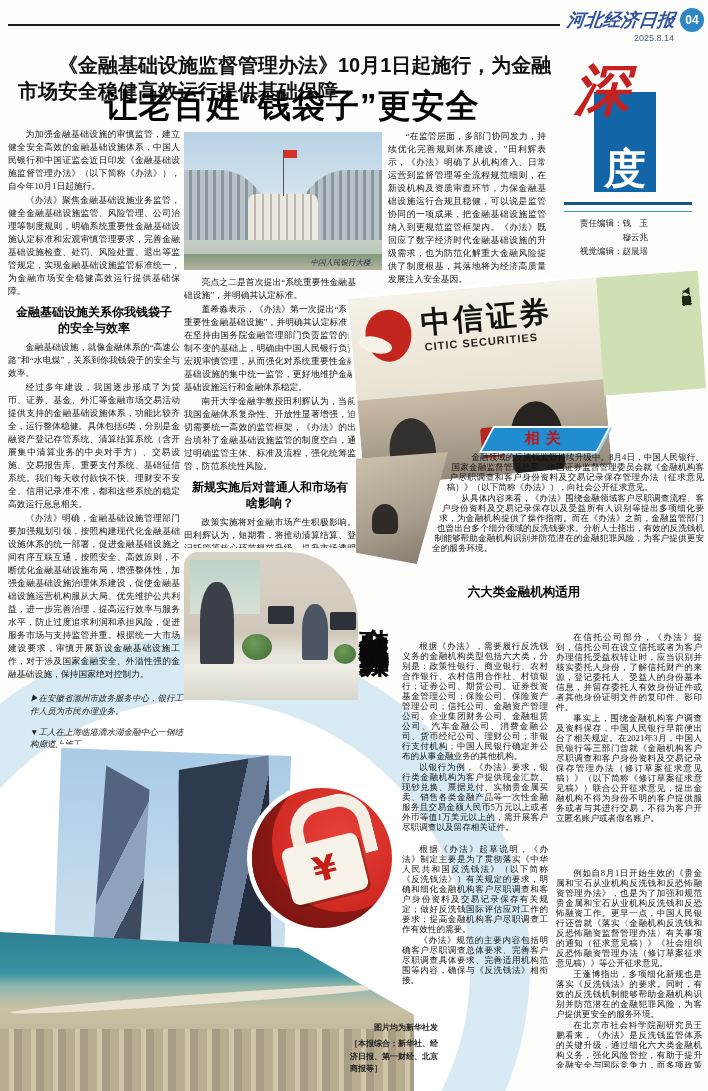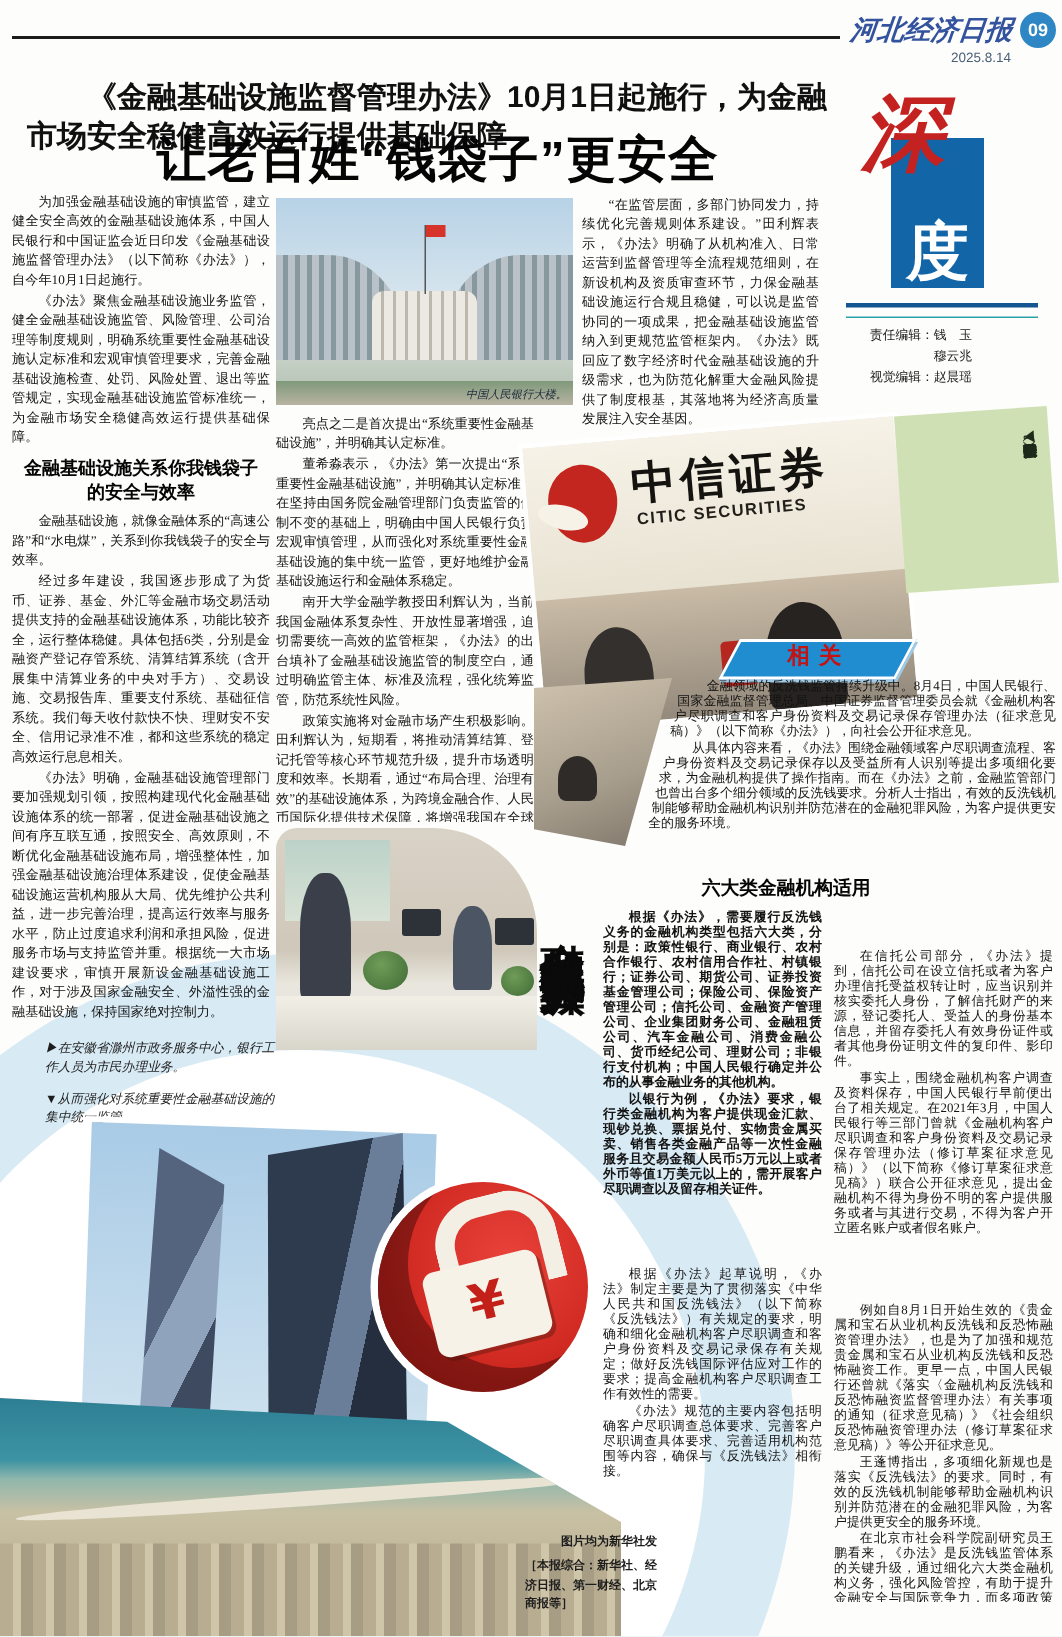--- a/index.html
+++ b/index.html
@@ -82,21 +82,21 @@
   .rel-banner{left:486px;top:426px;width:114px;height:23px;background:#1f8dd0;transform:skewX(-28deg);border:2px solid #fff;box-shadow:2px 2px 0 #9fc9e4;z-index:2;}
   .rel-banner span{display:block;transform:skewX(28deg);text-align:center;font-weight:900;font-size:15px;letter-spacing:6px;color:#c31313;line-height:20px;}
   .rel-intro{left:356px;top:452px;width:348px;z-index:2;}
   .rel-intro p,.relcol p{font-family:"Liberation Serif",serif;font-size:8.6px;line-height:10px;text-align:justify;text-indent:2em;margin:0 0 1px 0;color:#131313;}
   .photo-wedge{float:left;width:92px;height:112px;margin:0 6px 2px 0;background:linear-gradient(160deg,#cfc3ae 0%,#a79d8c 60%,#7e766a 100%);clip-path:polygon(0 6%,100% 0,66% 100%,0 90%);shape-outside:polygon(0 6%,100% 0,72% 100%,0 90%);}
   .wd-head{position:relative;top:52px;left:16px;width:26px;height:30px;background:#2e2b28;border-radius:50% 50% 20% 20%;}
   .rel-sub{position:absolute;text-align:center;font-weight:900;font-size:12.5px;color:#050505;z-index:2;}
   .sub1{left:398px;top:584px;width:252px;}
   .sub2{left:398px;top:846px;width:252px;}
   .vertical-title{left:338px;top:604px;width:56px;height:352px;writing-mode:vertical-rl;font-size:30px;font-weight:900;letter-spacing:2px;color:#0a0a0a;z-index:2;}
-  .colA{left:402px;top:606px;width:146px;height:234px;overflow:hidden;z-index:2;font-weight:bold;}
+  .colA{left:402px;top:641px;width:146px;height:234px;overflow:hidden;z-index:2;}
   .colB{left:556px;top:632px;width:146px;height:234px;overflow:hidden;z-index:2;}
   .colC{left:402px;top:844px;width:146px;height:146px;overflow:hidden;z-index:2;}
   .colD{left:556px;top:868px;width:146px;height:200px;overflow:hidden;z-index:2;}
   .credits-block{left:350px;top:1022px;width:88px;font-family:"Liberation Serif",serif;font-weight:bold;font-size:8px;line-height:1.55;color:#1d1d1d;z-index:2;}
   .credits-block .pc{text-align:right;margin-bottom:4px;}
 
   
   .swoosh1{left:-130px;top:636px;width:660px;height:660px;border-radius:50%;background:#d8eaf4;z-index:0;}
   .swoosh2{left:-70px;top:700px;width:540px;height:540px;border-radius:50%;background:#ffffff;z-index:0;}
   .photo-towers{left:56px;top:752px;width:230px;height:296px;transform:rotate(2deg);background:linear-gradient(180deg,#a9cbe6 0%,#cfe2ef 70%,#e3ecf2 100%);z-index:1;box-shadow:0 0 0 4px #fff;}
@@ -117,21 +117,21 @@
 
 <div class="page">
 
   <div class="abs swoosh1"></div>
   <div class="abs swoosh2"></div>
 
   <div class="abs top-rule"></div>
   <div class="abs masthead">
     <div class="mh-row">
       <span class="mh-name">河北经济日报</span>
-      <span class="mh-circle">09</span>
+      <span class="mh-circle">04</span>
     </div>
     <div class="mh-date">2025.8.14</div>
   </div>
 
   <div class="abs kicker">《金融基础设施监督管理办法》10月1日起施行，为金融市场安全稳健高效运行提供基础保障</div>
   <div class="abs main-title">让老百姓“钱袋子”更安全</div>
 
   <div class="abs depth-badge">
     <div class="depth-shen">深</div>
     <div class="depth-du">度</div>
@@ -161,20 +161,21 @@
     <div class="pb-flagpole"></div>
     <div class="pb-flag"></div>
     <div class="pb-ground"></div>
     <div class="pb-caption">中国人民银行大楼。</div>
   </div>
 
   <div class="abs bodycol col2">
     <p>亮点之二是首次提出“系统重要性金融基础设施”，并明确其认定标准。</p>
     <p>董希淼表示，《办法》第一次提出“系统重要性金融基础设施”，并明确其认定标准，在坚持由国务院金融管理部门负责监管的体制不变的基础上，明确由中国人民银行负责宏观审慎管理，从而强化对系统重要性金融基础设施的集中统一监管，更好地维护金融基础设施运行和金融体系稳定。</p>
     <p>南开大学金融学教授田利辉认为，当前我国金融体系复杂性、开放性显著增强，迫切需要统一高效的监管框架，《办法》的出台填补了金融基础设施监管的制度空白，通过明确监管主体、标准及流程，强化统筹监管，防范系统性风险。</p>
+    <h3>新规实施后对普通人和市场有啥影响？</h3>
     <p>政策实施将对金融市场产生积极影响。田利辉认为，短期看，将推动清算结算、登记托管等核心环节规范升级，提升市场透明度和效率。长期看，通过“布局合理、治理有效”的基础设施体系，为跨境金融合作、人民币国际化提供技术保障，将增强我国在全球金融规则制定中的话语权。</p>
 
   </div>
 
   <div class="abs bodycol col3">
     <p>“在监管层面，多部门协同发力，持续优化完善规则体系建设。”田利辉表示，《办法》明确了从机构准入、日常运营到监督管理等全流程规范细则，在新设机构及资质审查环节，力保金融基础设施运行合规且稳健，可以说是监管协同的一项成果，把金融基础设施监管纳入到更规范监管框架内。《办法》既回应了数字经济时代金融基础设施的升级需求，也为防范化解重大金融风险提供了制度根基，其落地将为经济高质量发展注入安全基因。</p>
 
   </div>
 
   <div class="abs photo photo-citic">
@@ -187,21 +188,21 @@
       <div class="ct-person ct-pa"></div>
       <div class="ct-person ct-pb"></div>
       <div class="ct-dev"></div>
     </div>
   </div>
 
   <div class="abs green-cap">◀个人投资者在中信证券（山东）有限责任公司办理开户业务。</div>
 
   <div class="abs cap-left caption">
     <div>▶在安徽省滁州市政务服务中心，银行工作人员为市民办理业务。</div>
-    <div>▼从而强化对系统重要性金融基础设施的集中统一监管。</div>
+    <div>▼工人在上海临港滴水湖金融中心一钢结构廊道上施工。</div>
   </div>
 
   <div class="abs photo photo-bank">
     <div class="bk-window"></div>
     <div class="bk-person bk-p1"></div>
     <div class="bk-person bk-p2"></div>
     <div class="bk-monitor bk-m1"></div>
     <div class="bk-monitor bk-m2"></div>
     <div class="bk-desk"></div>
     <div class="bk-plant bk-pl1"></div>

